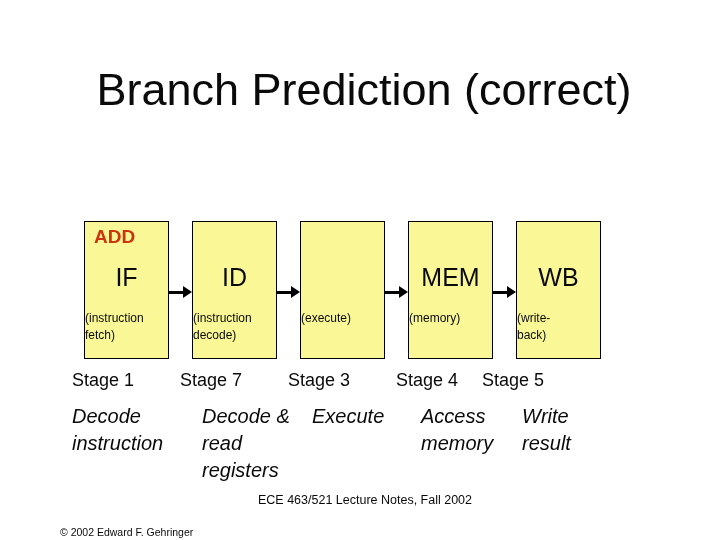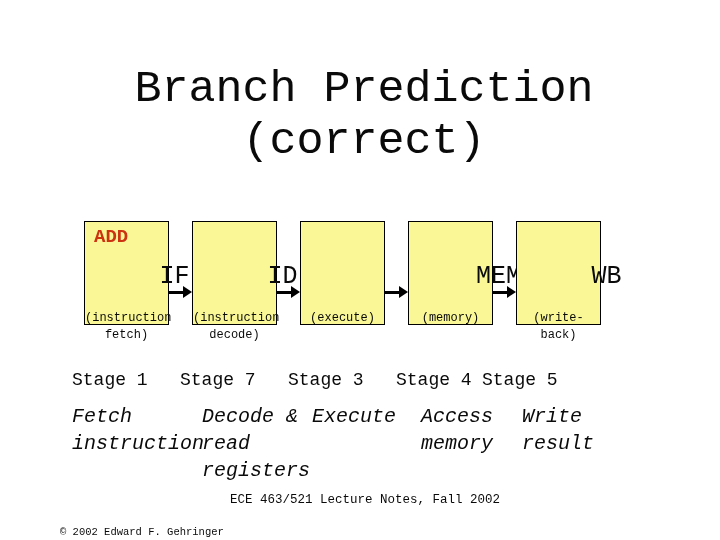--- a/index.html
+++ b/index.html
@@ -1,42 +1,42 @@
 <!DOCTYPE html>
 <html style="--bg: #ffffff; --box-fill: #faf896; --instr-red: #cc3311;"><head>
 <meta charset="utf-8">
 <style>
   html, body { margin: 0; padding: 0; background: #ffffff; }
   .slide {
     position: relative;
     width: 720px;
     height: 540px;
     background: var(--bg, #ffffff);
-    font-family: Liberation Mono, monospace;
+    font-family: Liberation Sans, sans-serif;
     color: #000;
     overflow: hidden;
   }
   .title {
     position: absolute;
     left: 4px;
     top: 64px;
     width: 720px;
     margin: 0;
     font-size: 45px;
     font-weight: normal;
     line-height: 52px;
     text-align: center;
     color: #0a0a0a;
     letter-spacing: 0px;
   }
   .box {
     position: absolute;
     top: 221px;
     width: 85px;
-    height: 104px;
+    height: 138px;
     box-sizing: border-box;
     background: var(--box-fill, #faf896);
     border: 1px solid #000;
   }
   .add {
     position: absolute;
     left: 9px;
     top: 5px;
     font-size: 19px;
     line-height: 20px;
@@ -45,28 +45,26 @@
   }
   .acr {
     position: absolute;
     left: 0;
     top: 42px;
     width: 100%;
     text-align: center;
     font-size: 25px;
     line-height: 26px;
     color: #0a0a0a;
-    margin-left: 48px;
   }
   .sub {
     position: absolute;
     left: 0;
     top: 88px;
     width: 100%;
-    text-align: center;
     font-size: 12px;
     line-height: 17px;
     white-space: pre-line;
     color: #0a0a0a;
   }
   .arrow {
     position: absolute;
     top: 286px;
     width: 23px;
     height: 12px;
@@ -164,21 +162,21 @@
   <div class="arrow" style="left:277px"></div>
   <div class="arrow" style="left:385px"></div>
   <div class="arrow" style="left:493px"></div>
 
   <div class="stage-label" style="left:72px">Stage 1</div>
   <div class="stage-label" style="left:180px">Stage 7</div>
   <div class="stage-label" style="left:288px">Stage 3</div>
   <div class="stage-label" style="left:396px">Stage 4</div>
   <div class="stage-label" style="left:482px">Stage 5</div>
 
-  <div class="desc" style="left:72px">Fetch
+  <div class="desc" style="left:72px">Decode
 instruction</div>
   <div class="desc" style="left:202px">Decode &amp;
 read
 registers</div>
   <div class="desc" style="left:312px">Execute</div>
   <div class="desc" style="left:421px">Access
 memory</div>
   <div class="desc" style="left:522px">Write
 result</div>
 

